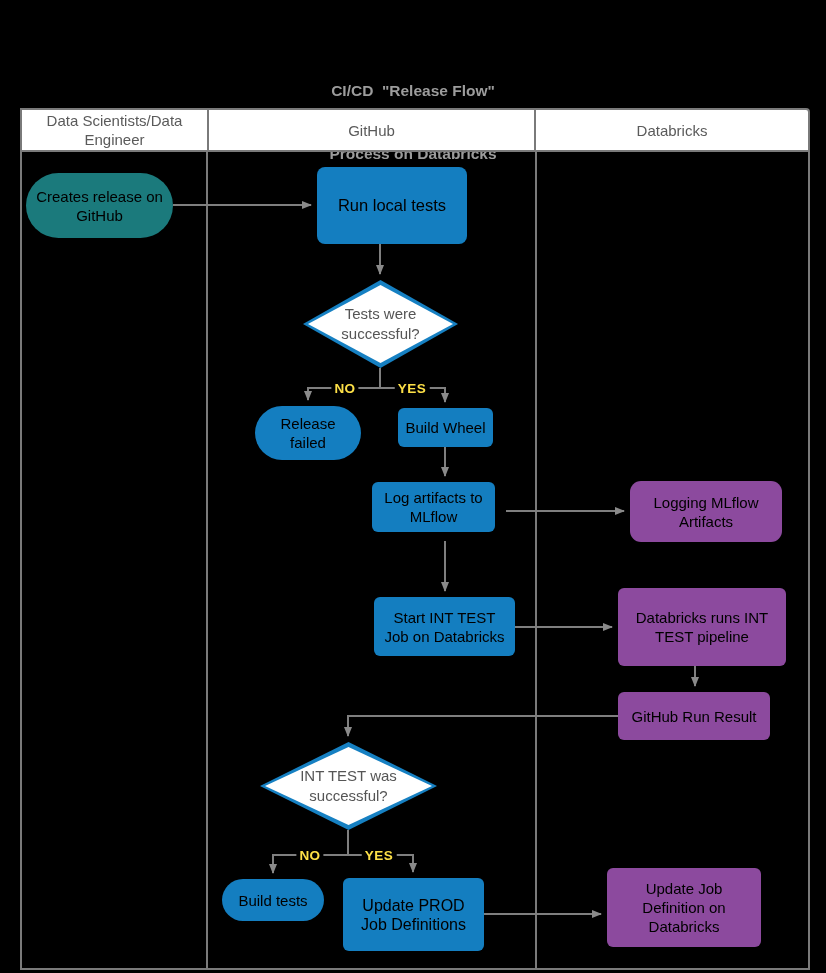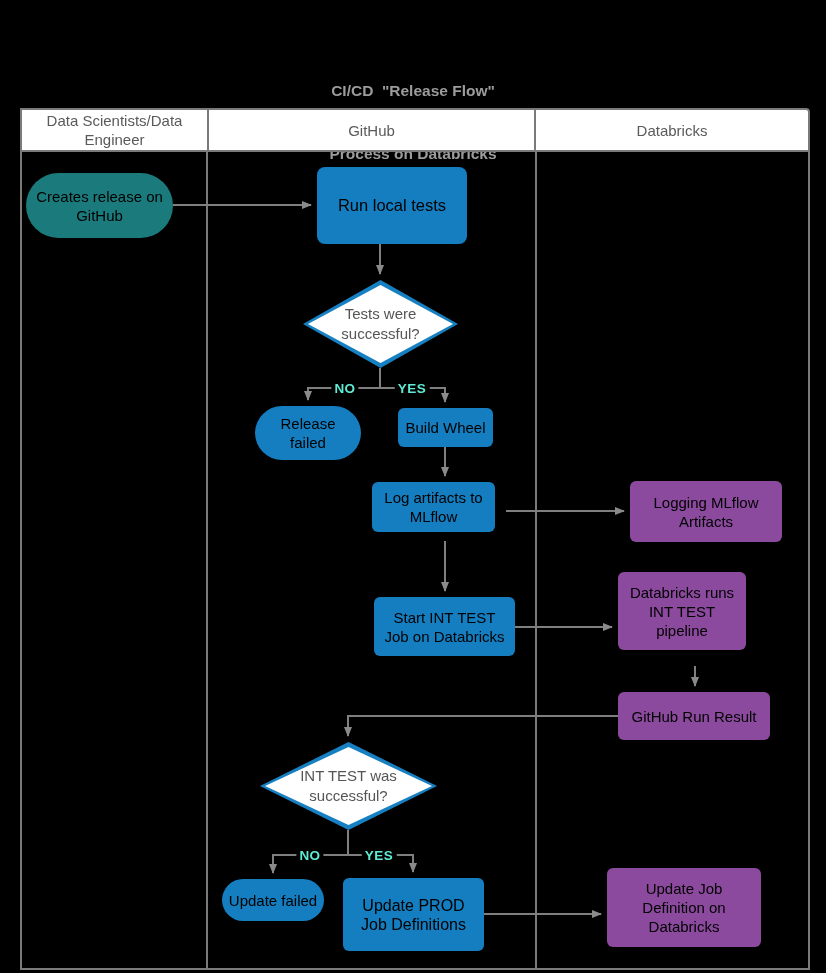--- a/index.html
+++ b/index.html
@@ -36,21 +36,21 @@
   .rect-lg{border-radius:8px;font-size:16.5px;}
   .stadium{border-radius:34px;}
   .diamond-outer{position:absolute;z-index:2;
     clip-path:polygon(50% 0,100% 50%,50% 100%,0 50%);}
   .diamond-inner{position:absolute;left:5px;top:5px;right:5px;bottom:5px;background:#fff;
     clip-path:polygon(50% 0,100% 50%,50% 100%,0 50%);
     display:flex;align-items:center;justify-content:center;text-align:center;
     color:#555;font-size:15px;line-height:20px;}
   .edge-label{
     position:absolute;transform:translate(-50%,-50%);z-index:3;
-    color:#5eead4;font-weight:bold;font-size:13.5px;background:#000;padding:0 3px;
+    color:#fde047;font-weight:bold;font-size:13.5px;background:#000;padding:0 3px;
     letter-spacing:0.5px;
   }
 </style>
 </head>
 <body>
 
 <div class="stage">
 
   <div class="title">
     <div>CI/CD  "Release Flow"</div>
@@ -113,44 +113,44 @@
   </div>
 
   <div class="node rect" style="left: 398px; top: 408px; width: 95px; height: 39px; background: rgb(20, 126, 192);">
     <span>Build Wheel</span>
   </div>
 
   <div class="node rect" style="left: 372px; top: 482px; width: 123px; height: 50px; background: rgb(20, 126, 192);">
     <span>Log artifacts to MLflow</span>
   </div>
 
-  <div class="node rect" style="left: 630px; top: 481px; width: 152px; height: 61px; background: rgb(140, 74, 158);">
+  <div class="node rect" style="left: 630px; top: 481px; width: 152px; height: 61px; background: rgb(140, 74, 158); border-radius: 11px;">
     <span>Logging MLflow Artifacts</span>
   </div>
 
   <div class="node rect" style="left: 374px; top: 597px; width: 141px; height: 59px; background: rgb(20, 126, 192);">
     <span>Start INT TEST Job on Databricks</span>
   </div>
 
-  <div class="node rect" style="left: 618px; top: 572px; width: 128px; height: 78px; background: rgb(140, 74, 158);">
+  <div class="node rect" style="left: 618px; top: 588px; width: 168px; height: 78px; background: rgb(140, 74, 158);">
     <span>Databricks runs INT TEST pipeline</span>
   </div>
 
   <div class="node rect" style="left: 618px; top: 692px; width: 152px; height: 48px; background: rgb(140, 74, 158);">
     <span>GitHub Run Result</span>
   </div>
 
   <div class="diamond-outer" style="left: 260px; top: 742px; width: 177px; height: 88px; background: rgb(22, 128, 194);">
     <div class="diamond-inner">
       <span>INT TEST was successful?</span>
     </div>
   </div>
 
   <div class="node stadium" style="left: 222px; top: 879px; width: 102px; height: 42px; background: rgb(20, 126, 192);">
-    <span>Update failed</span>
+    <span>Build tests</span>
   </div>
 
   <div class="node rect" style="left: 343px; top: 878px; width: 141px; height: 73px; font-size: 16px; background: rgb(20, 126, 192);">
     <span>Update PROD Job Definitions</span>
   </div>
 
   <div class="node rect" style="left: 607px; top: 868px; width: 154px; height: 79px; background: rgb(140, 74, 158);">
     <span>Update Job Definition on Databricks</span>
   </div>
 

